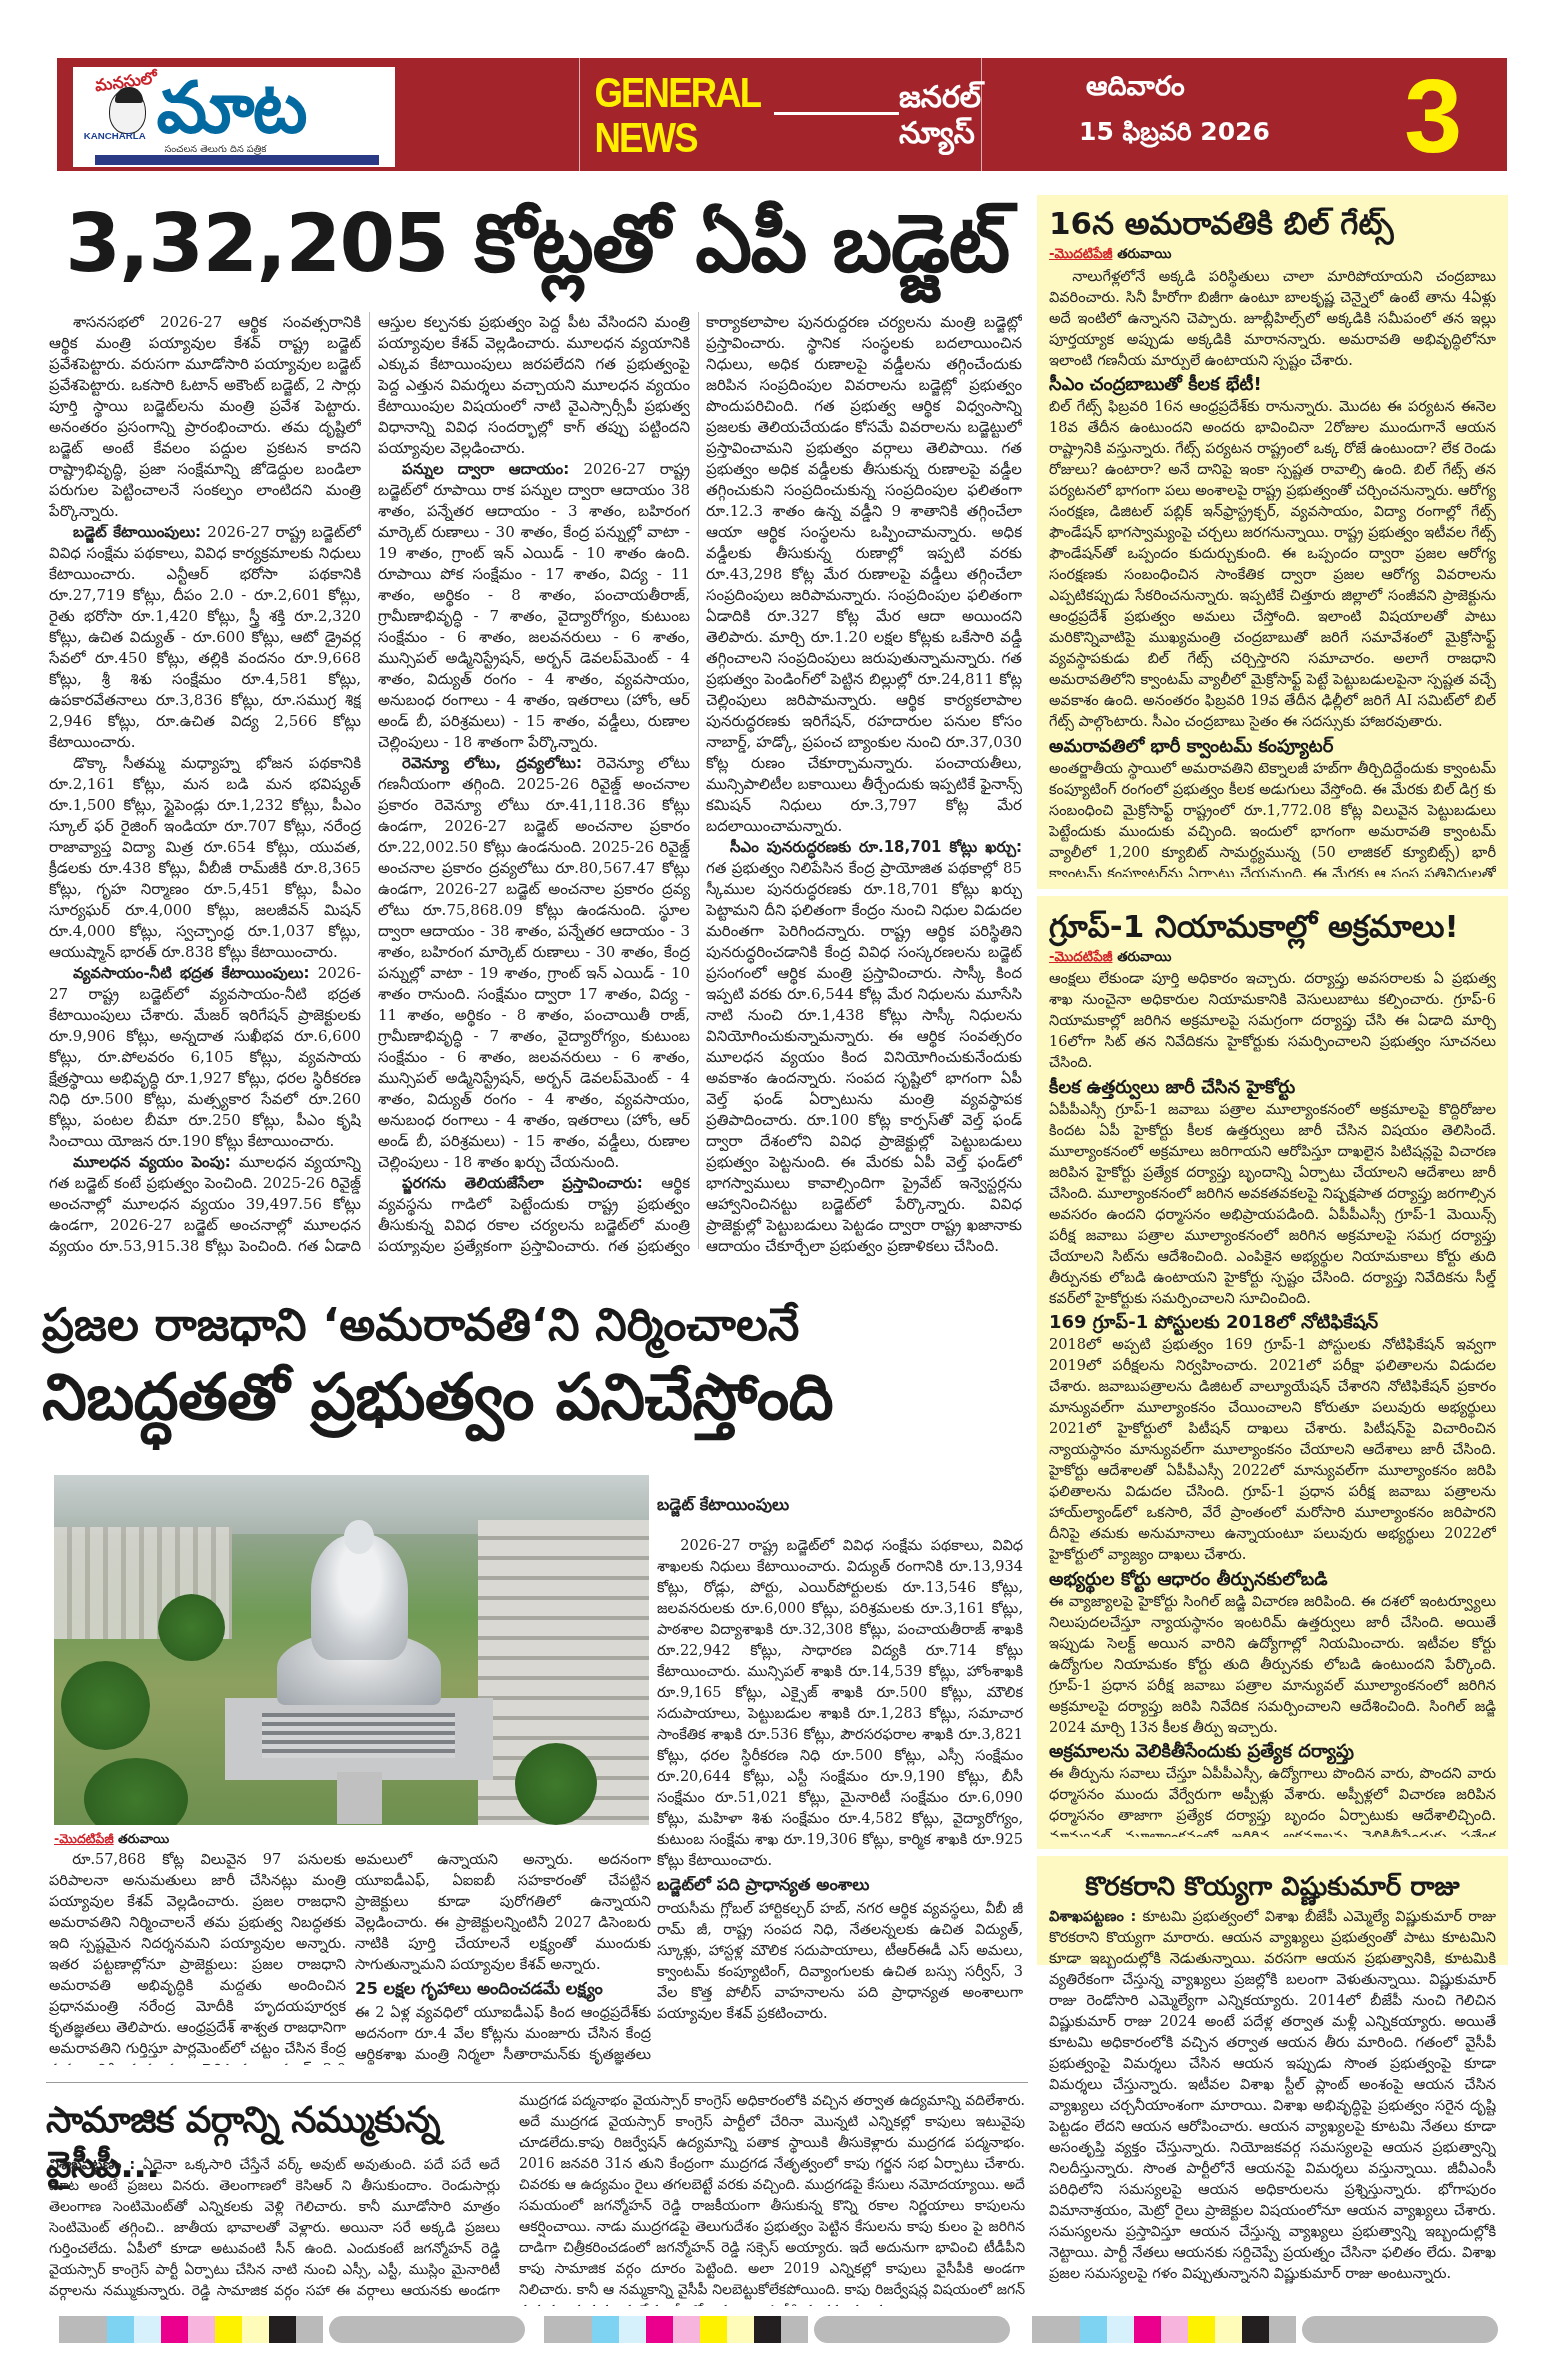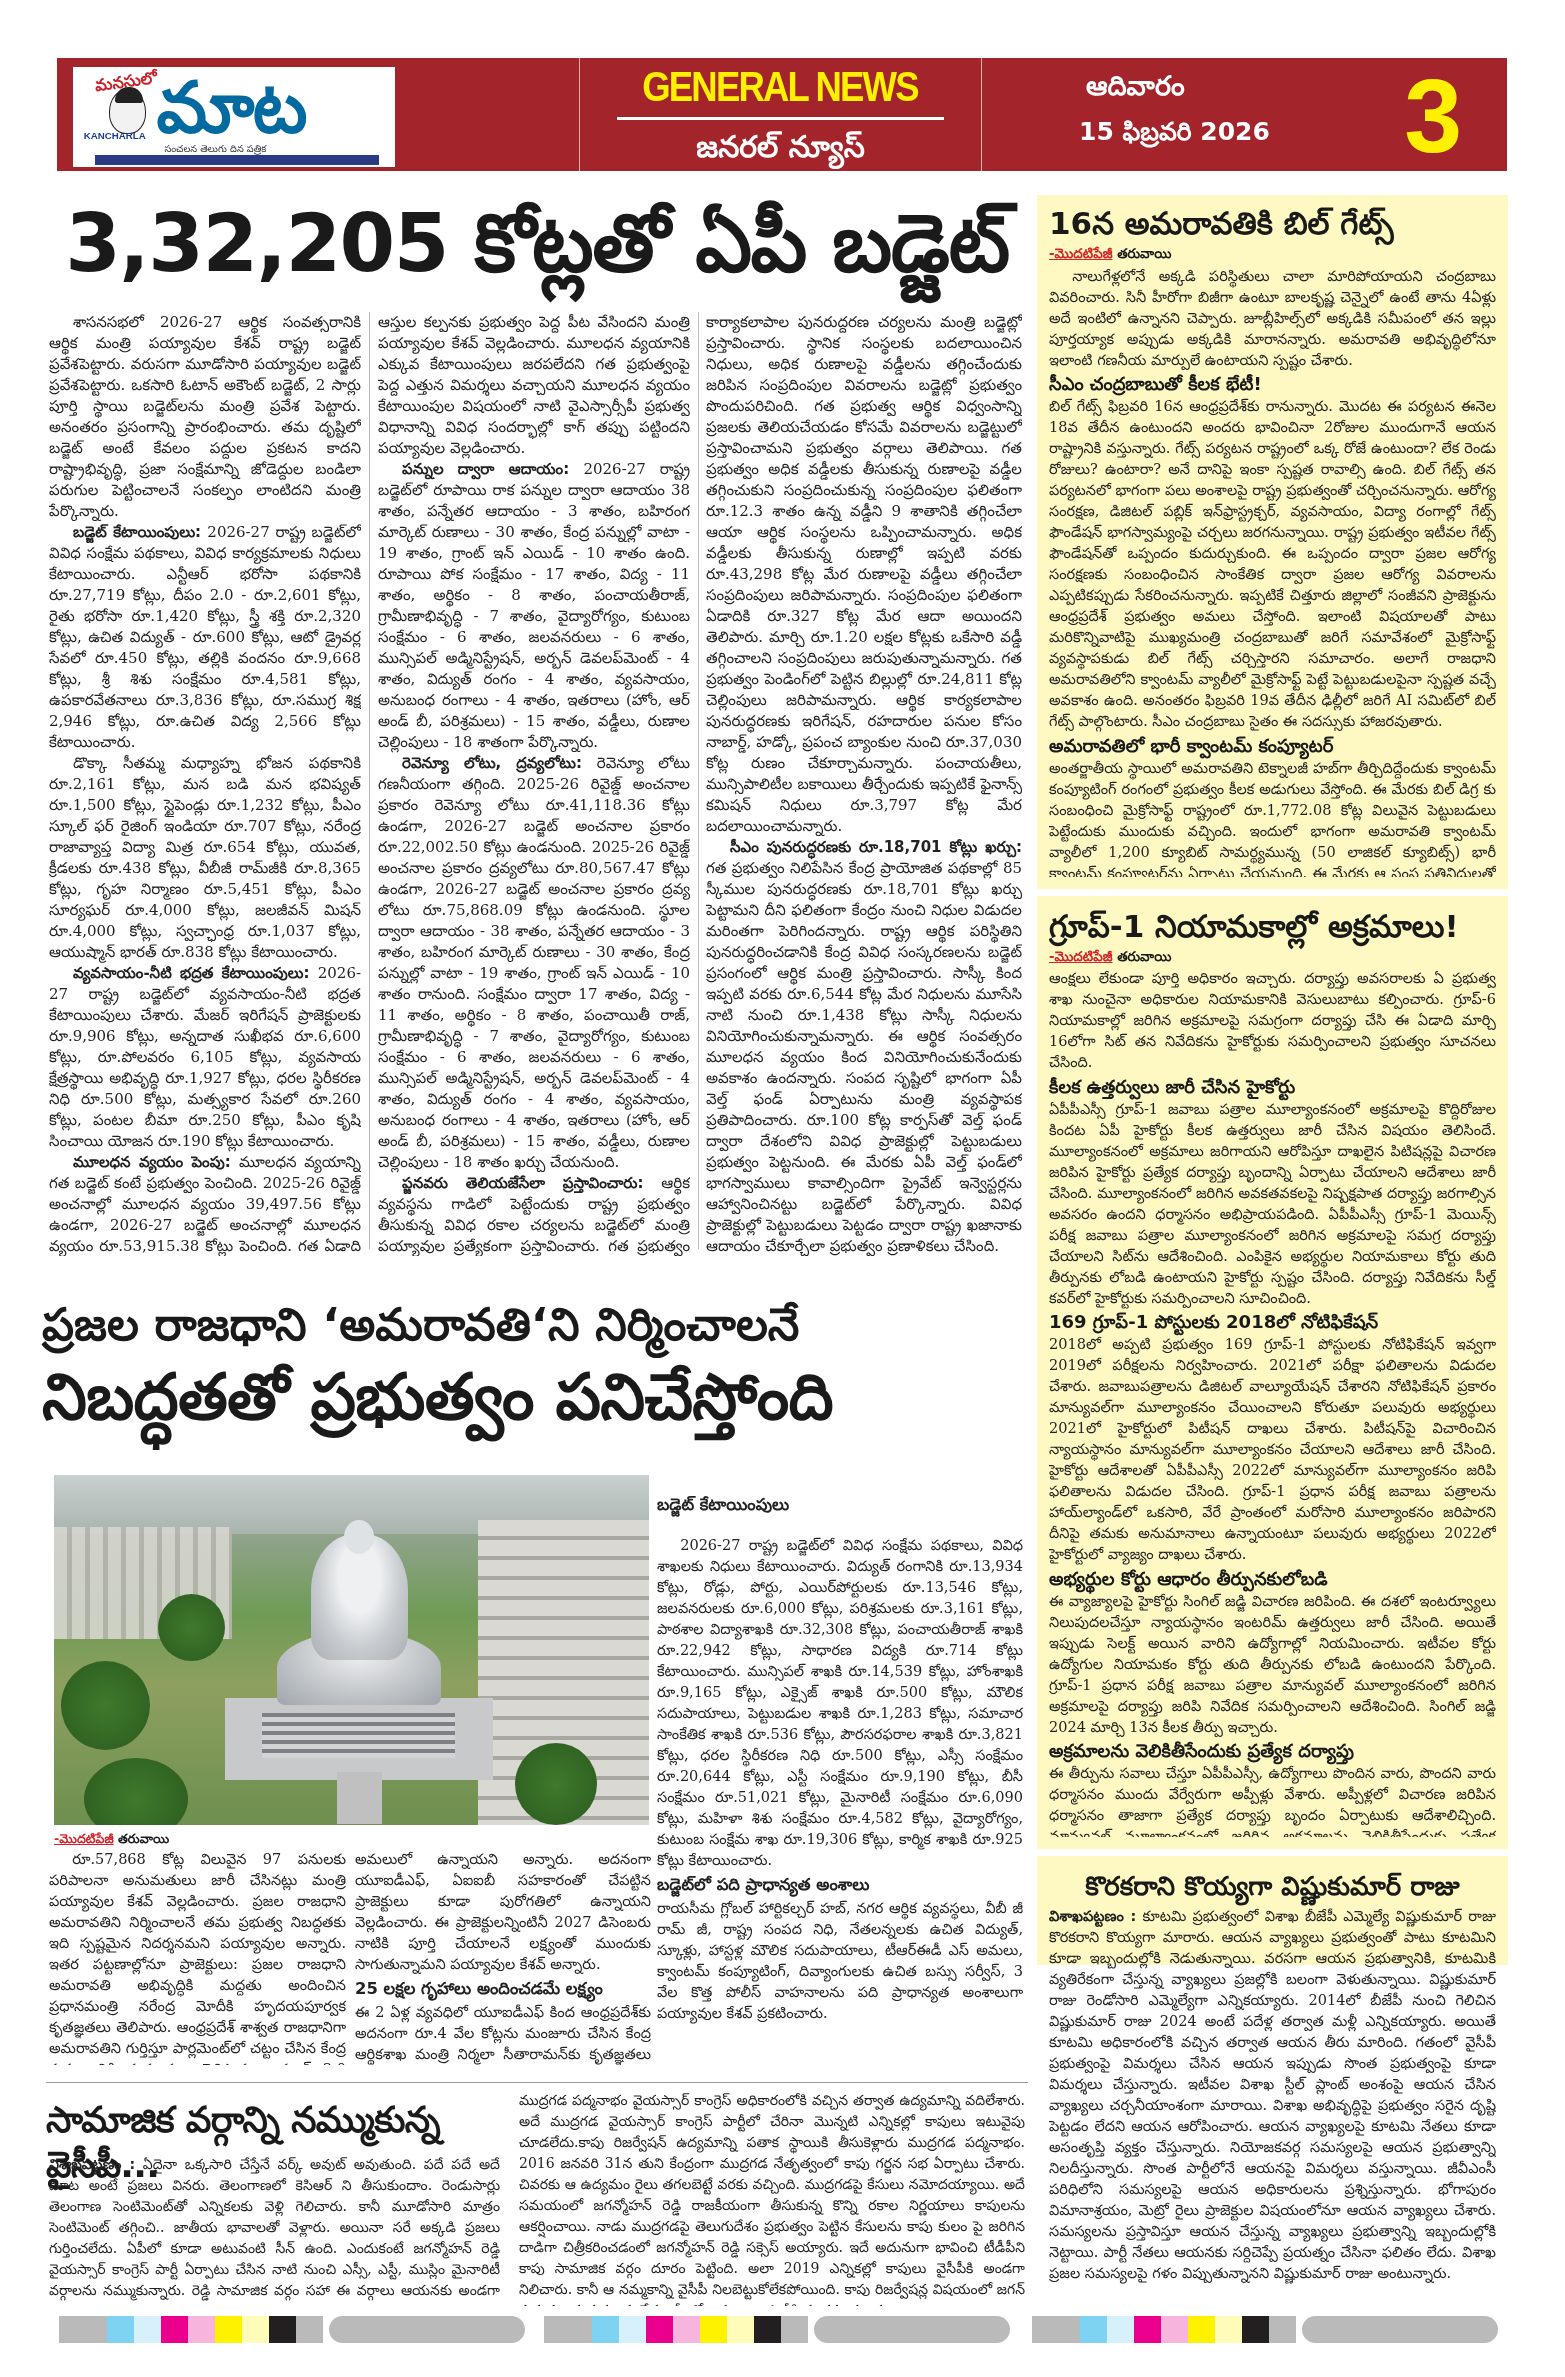--- a/index.html
+++ b/index.html
@@ -11,21 +11,21 @@
   .mast-logo-area { width: 523px; height: 100%; position: relative; border-right: 0.7px solid #d9b1b3; }
   .logo-box { position: absolute; left: 16.4px; top: 9px; width: 322px; height: 100px; background: #fff; }
   .logo-small { position: absolute; left: 22px; top: 4.5px; font: bold 16.4px "DejaVu Sans", sans-serif; color: #c8232b; transform: rotate(-8deg); }
   .logo-face { position: absolute; left: 36px; top: 22px; width: 37px; height: 45px; border-radius: 50% 50% 45% 45%; background: #f2f2f2; border: 1.5px solid #222; }
   .logo-face::before { content: ""; position: absolute; left: 4.5px; top: -3px; width: 28px; height: 16.4px; background: #222; border-radius: 15px 15px 3px 3px; }
   .logo-main { position: absolute; left: 83px; top: 0px; font: bold 71px "DejaVu Sans", sans-serif; color: #0369a1; line-height: 82px; letter-spacing: -1.5px; }
   .logo-brand { position: absolute; left: 10.4px; top: 63px; font: bold 9.7px "Liberation Sans", sans-serif; color: #1b3d8f; text-align: right; }
   .logo-tagline { position: absolute; left: 91px; top: 76px; font: 9.7px "DejaVu Sans", sans-serif; color: #333; }
   .logo-bar { position: absolute; left: 22px; top: 88px; width: 284px; height: 10.4px; background: #2a3a84; }
 
-  .mast-section { width: 402px; height: 100%; border-right: 0.7px solid #d9b1b3; display: flex; flex-direction: column; align-items: center; justify-content: center; }
+  .mast-section { width: 402px; height: 100%; border-right: 0.7px solid #d9b1b3; display: flex; flex-direction: row; align-items: center; justify-content: center; }
   .mast-section-en { font: bold 43px "Liberation Sans", sans-serif; color: #ffef00; letter-spacing: -2.2px; transform: scaleX(0.85); line-height: 45px; }
   .mast-rule { width: 327px; height: 3px; background: #ffffff; margin: 7.4px 0 9px; }
   .mast-section-te { font: bold 30px "DejaVu Sans", sans-serif; color: #ffffff; line-height: 36px; }
   .mast-date-area { flex: 1; position: relative; }
   .mast-day { position: absolute; left: 104px; top: 12px; font: bold 27px "DejaVu Sans", sans-serif; color: #fff; }
   .mast-date { position: absolute; left: 97px; top: 59px; font: bold 25px "DejaVu Sans", sans-serif; color: #fff; }
   .mast-page { position: absolute; right: 45px; top: 1.5px; font: bold 104px "Liberation Sans", sans-serif; color: #ffef00; line-height: 112px; }
 
   
   .headline { position: absolute; left: 46px; top: 195px; width: 982px; text-align: center; font: bold 80px "DejaVu Sans", sans-serif; color: #1a1a1a; letter-spacing: -1.5px; line-height: 97px; }
@@ -109,21 +109,21 @@
     <p><span class="sub">బడ్జెట్ కేటాయింపులు: </span><span>2026-27 రాష్ట్ర బడ్జెట్‌లో వివిధ సంక్షేమ పథకాలు, వివిధ కార్యక్రమాలకు నిధులు కేటాయించారు. ఎన్టీఆర్ భరోసా పథకానికి రూ.27,719 కోట్లు, దీపం 2.0 - రూ.2,601 కోట్లు, రైతు భరోసా రూ.1,420 కోట్లు, స్త్రీ శక్తి రూ.2,320 కోట్లు, ఉచిత విద్యుత్ - రూ.600 కోట్లు, ఆటో డ్రైవర్ల సేవలో రూ.450 కోట్లు, తల్లికి వందనం రూ.9,668 కోట్లు, శ్రీ శిశు సంక్షేమం రూ.4,581 కోట్లు, ఉపకారవేతనాలు రూ.3,836 కోట్లు, రూ.సముగ్ర శిక్ష 2,946 కోట్లు, రూ.ఉచిత విద్య 2,566 కోట్లు కేటాయించారు.</span></p>
     <p><span>డొక్కా సీతమ్మ మధ్యాహ్న భోజన పథకానికి రూ.2,161 కోట్లు, మన బడి మన భవిష్యత్ రూ.1,500 కోట్లు, స్టైపెండ్లు రూ.1,232 కోట్లు, పీఎం స్కూల్ ఫర్ రైజింగ్ ఇండియా రూ.707 కోట్లు, నరేంద్ర రాజావ్యాప్త విద్యా మిత్ర రూ.654 కోట్లు, యువత, క్రీడలకు రూ.438 కోట్లు, వీబీజీ రామ్‌జీకి రూ.8,365 కోట్లు, గృహ నిర్మాణం రూ.5,451 కోట్లు, పీఎం సూర్యఘర్ రూ.4,000 కోట్లు, జలజీవన్ మిషన్ రూ.4,000 కోట్లు, స్వచ్ఛాంధ్ర రూ.1,037 కోట్లు, ఆయుష్మాన్ భారత్ రూ.838 కోట్లు కేటాయించారు.</span></p>
     <p><span class="sub">వ్యవసాయం-నీటి భద్రత కేటాయింపులు: </span><span>2026-27 రాష్ట్ర బడ్జెట్‌లో వ్యవసాయం-నీటి భద్రత కేటాయింపులు చేశారు. మేజర్ ఇరిగేషన్ ప్రాజెక్టులకు రూ.9,906 కోట్లు, అన్నదాత సుఖీభవ రూ.6,600 కోట్లు, రూ.పోలవరం 6,105 కోట్లు, వ్యవసాయ క్షేత్రస్థాయి అభివృద్ధి రూ.1,927 కోట్లు, ధరల స్థిరీకరణ నిధి రూ.500 కోట్లు, మత్స్యకార సేవలో రూ.260 కోట్లు, పంటల బీమా రూ.250 కోట్లు, పీఎం కృషి సించాయి యోజన రూ.190 కోట్లు కేటాయించారు.</span></p>
     <p><span class="sub">మూలధన వ్యయం పెంపు: </span><span>మూలధన వ్యయాన్ని గత బడ్జెట్ కంటే ప్రభుత్వం పెంచింది. 2025-26 రివైజ్డ్ అంచనాల్లో మూలధన వ్యయం 39,497.56 కోట్లు ఉండగా, 2026-27 బడ్జెట్ అంచనాల్లో మూలధన వ్యయం రూ.53,915.38 కోట్లు పెంచింది. గత ఏడాది కంటే మూలధన వ్యయాన్ని రూ.14,417.82 కోట్ల మేర ప్రభుత్వం పెంచింది. మూలధన వ్యయం పెంచడం ద్వారా</span></p>
   </div>
 <div class="col-sep" style="left:369px; top:312px; height:937px;"></div>
 <div class="col" id="col2" style="left: 378px; top: 312px; width: 312px; height: 944px; overflow: hidden;">
     <p style="text-indent: 0px;"><span>ఆస్తుల కల్పనకు ప్రభుత్వం పెద్ద పీట వేసిందని మంత్రి పయ్యావుల కేశవ్ వెల్లడించారు. మూలధన వ్యయానికి ఎక్కువ కేటాయింపులు జరపలేదని గత ప్రభుత్వంపై పెద్ద ఎత్తున విమర్శలు వచ్చాయని మూలధన వ్యయం కేటాయింపుల విషయంలో నాటి వైఎస్సార్సీపీ ప్రభుత్వ విధానాన్ని వివిధ సందర్భాల్లో కాగ్ తప్పు పట్టిందని పయ్యావుల వెల్లడించారు.</span></p>
     <p><span class="sub">పన్నుల ద్వారా ఆదాయం: </span><span>2026-27 రాష్ట్ర బడ్జెట్‌లో రూపాయి రాక పన్నుల ద్వారా ఆదాయం 38 శాతం, పన్నేతర ఆదాయం - 3 శాతం, బహిరంగ మార్కెట్ రుణాలు - 30 శాతం, కేంద్ర పన్నుల్లో వాటా - 19 శాతం, గ్రాంట్ ఇన్ ఎయిడ్ - 10 శాతం ఉంది. రూపాయి పోక సంక్షేమం - 17 శాతం, విద్య - 11 శాతం, అర్థికం - 8 శాతం, పంచాయతీరాజ్, గ్రామీణాభివృద్ధి - 7 శాతం, వైద్యారోగ్యం, కుటుంబ సంక్షేమం - 6 శాతం, జలవనరులు - 6 శాతం, మున్సిపల్ అడ్మినిస్ట్రేషన్, అర్బన్ డెవలప్‌మెంట్ - 4 శాతం, విద్యుత్ రంగం - 4 శాతం, వ్యవసాయం, అనుబంధ రంగాలు - 4 శాతం, ఇతరాలు (హోం, ఆర్ అండ్ బీ, పరిశ్రమలు) - 15 శాతం, వడ్డీలు, రుణాల చెల్లింపులు - 18 శాతంగా పేర్కొన్నారు.</span></p>
     <p><span class="sub">రెవెన్యూ లోటు, ద్రవ్యలోటు: </span><span>రెవెన్యూ లోటు గణనీయంగా తగ్గింది. 2025-26 రివైజ్డ్ అంచనాల ప్రకారం రెవెన్యూ లోటు రూ.41,118.36 కోట్లు ఉండగా, 2026-27 బడ్జెట్ అంచనాల ప్రకారం రూ.22,002.50 కోట్లు ఉండనుంది. 2025-26 రివైజ్డ్ అంచనాల ప్రకారం ద్రవ్యలోటు రూ.80,567.47 కోట్లు ఉండగా, 2026-27 బడ్జెట్ అంచనాల ప్రకారం ద్రవ్య లోటు రూ.75,868.09 కోట్లు ఉండనుంది. స్థూల ద్వారా ఆదాయం - 38 శాతం, పన్నేతర ఆదాయం - 3 శాతం, బహిరంగ మార్కెట్ రుణాలు - 30 శాతం, కేంద్ర పన్నుల్లో వాటా - 19 శాతం, గ్రాంట్ ఇన్ ఎయిడ్ - 10 శాతం రానుంది. సంక్షేమం ద్వారా 17 శాతం, విద్య - 11 శాతం, అర్థికం - 8 శాతం, పంచాయితీ రాజ్, గ్రామీణాభివృద్ధి - 7 శాతం, వైద్యారోగ్యం, కుటుంబ సంక్షేమం - 6 శాతం, జలవనరులు - 6 శాతం, మున్సిపల్ అడ్మినిస్ట్రేషన్, అర్బన్ డెవలప్‌మెంట్ - 4 శాతం, విద్యుత్ రంగం - 4 శాతం, వ్యవసాయం, అనుబంధ రంగాలు - 4 శాతం, ఇతరాలు (హోం, ఆర్ అండ్ బీ, పరిశ్రమలు) - 15 శాతం, వడ్డీలు, రుణాల చెల్లింపులు - 18 శాతం ఖర్చు చేయనుంది.</span></p>
-    <p><span class="sub">ప్జనవరు తెలియజేసేలా ప్రస్తావించారు: </span><span>ఆర్థిక వ్యవస్థను గాడిలో పెట్టేందుకు రాష్ట్ర ప్రభుత్వం తీసుకున్న వివిధ రకాల చర్యలను బడ్జెట్‌లో మంత్రి పయ్యావుల ప్రత్యేకంగా ప్రస్తావించారు. గత ప్రభుత్వం పెండింగ్‌లో పెట్టిన బిల్లుల చెల్లింపులు, కేంద్ర ప్రాయోజిత పథకాలు, ఆర్థిక</span></p>
+    <p><span class="sub">ప్జరగను తెలియజేసేలా ప్రస్తావించారు: </span><span>ఆర్థిక వ్యవస్థను గాడిలో పెట్టేందుకు రాష్ట్ర ప్రభుత్వం తీసుకున్న వివిధ రకాల చర్యలను బడ్జెట్‌లో మంత్రి పయ్యావుల ప్రత్యేకంగా ప్రస్తావించారు. గత ప్రభుత్వం పెండింగ్‌లో పెట్టిన బిల్లుల చెల్లింపులు, కేంద్ర ప్రాయోజిత పథకాలు, ఆర్థిక</span></p>
   </div>
 <div class="col-sep" style="left:698px; top:312px; height:937px;"></div>
 <div class="col" id="col3" style="left: 706px; top: 312px; width: 316px; height: 944px; overflow: hidden;">
     <p style="text-indent: 0px;"><span>కార్యాకలాపాల పునరుద్దరణ చర్యలను మంత్రి బడ్జెట్లో ప్రస్తావించారు. స్థానిక సంస్థలకు బదలాయించిన నిధులు, అధిక రుణాలపై వడ్డీలను తగ్గించేందుకు జరిపిన సంప్రదింపుల వివరాలను బడ్జెట్లో ప్రభుత్వం పొందుపరిచింది. గత ప్రభుత్వ ఆర్థిక విధ్వంసాన్ని ప్రజలకు తెలియచేయడం కోసమే వివరాలను బడ్జెట్టులో ప్రస్తావించామని ప్రభుత్వం వర్గాలు తెలిపాయి. గత ప్రభుత్వం అధిక వడ్డీలకు తీసుకున్న రుణాలపై వడ్డీల తగ్గించుకుని సంప్రదించుకున్న సంప్రదింపుల ఫలితంగా రూ.12.3 శాతం ఉన్న వడ్డీని 9 శాతానికి తగ్గించేలా ఆయా ఆర్థిక సంస్థలను ఒప్పించామన్నారు. అధిక వడ్డీలకు తీసుకున్న రుణాల్లో ఇప్పటి వరకు రూ.43,298 కోట్ల మేర రుణాలపై వడ్డీలు తగ్గించేలా సంప్రదింపులు జరిపామన్నారు. సంప్రదింపుల ఫలితంగా ఏడాదికి రూ.327 కోట్ల మేర ఆదా అయిందని తెలిపారు. మార్చి రూ.1.20 లక్షల కోట్లకు ఒకేసారి వడ్డీ తగ్గించాలని సంప్రదింపులు జరుపుతున్నామన్నారు. గత ప్రభుత్వం పెండింగ్‌లో పెట్టిన బిల్లుల్లో రూ.24,811 కోట్ల చెల్లింపులు జరిపామన్నారు. ఆర్థిక కార్యకలాపాల పునరుద్ధరణకు ఇరిగేషన్, రహదారుల పనుల కోసం నాబార్డ్, హడ్కో, ప్రపంచ బ్యాంకుల నుంచి రూ.37,030 కోట్ల రుణం చేకూర్చామన్నారు. పంచాయతీలు, మున్సిపాలిటీల బకాయిలు తీర్చేందుకు ఇప్పటికే ఫైనాన్స్ కమిషన్ నిధులు రూ.3,797 కోట్ల మేర బదలాయించామన్నారు.</span></p>
     <p><span class="sub">సీఎం పునరుద్ధరణకు రూ.18,701 కోట్లు ఖర్చు: </span><span>గత ప్రభుత్వం నిలిపేసిన కేంద్ర ప్రాయోజిత పథకాల్లో 85 స్కీముల పునరుద్ధరణకు రూ.18,701 కోట్లు ఖర్చు పెట్టామని దీని ఫలితంగా కేంద్రం నుంచి నిధుల విడుదల మరింతగా పెరిగిందన్నారు. రాష్ట్ర ఆర్థిక పరిస్థితిని పునరుద్ధరించడానికి కేంద్ర వివిధ సంస్కరణలను బడ్జెట్ ప్రసంగంలో ఆర్థిక మంత్రి ప్రస్తావించారు. సాస్కీ కింద ఇప్పటి వరకు రూ.6,544 కోట్ల మేర నిధులను మూసేసి నాటి నుంచి రూ.1,438 కోట్లు సాస్కీ నిధులను వినియోగించుకున్నామన్నారు. ఈ ఆర్థిక సంవత్సరం మూలధన వ్యయం కింద వినియోగించుకునేందుకు అవకాశం ఉందన్నారు. సంపద సృష్టిలో భాగంగా ఏపీ వెల్త్ ఫండ్ ఏర్పాటును మంత్రి వ్యవస్థాపక ప్రతిపాదించారు. రూ.100 కోట్ల కార్పస్‌తో వెల్త్ ఫండ్ ద్వారా దేశంలోని వివిధ ప్రాజెక్టుల్లో పెట్టుబడులు ప్రభుత్వం పెట్టనుంది. ఈ మేరకు ఏపీ వెల్త్ ఫండ్‌లో భాగస్వాములు కావాల్సిందిగా ప్రైవేట్ ఇన్వెస్టర్లను ఆహ్వానించినట్టు బడ్జెట్‌లో పేర్కొన్నారు. వివిధ ప్రాజెక్టుల్లో పెట్టుబడులు పెట్టడం ద్వారా రాష్ట్ర ఖజానాకు ఆదాయం చేకూర్చేలా ప్రభుత్వం ప్రణాళికలు చేసింది.</span></p>
   </div>
 
 <aside class="sidebar">
   <section style="height:673px; overflow:hidden;">
     <h2 class="sb-headline">16న అమరావతికి బిల్ గేట్స్</h2>

